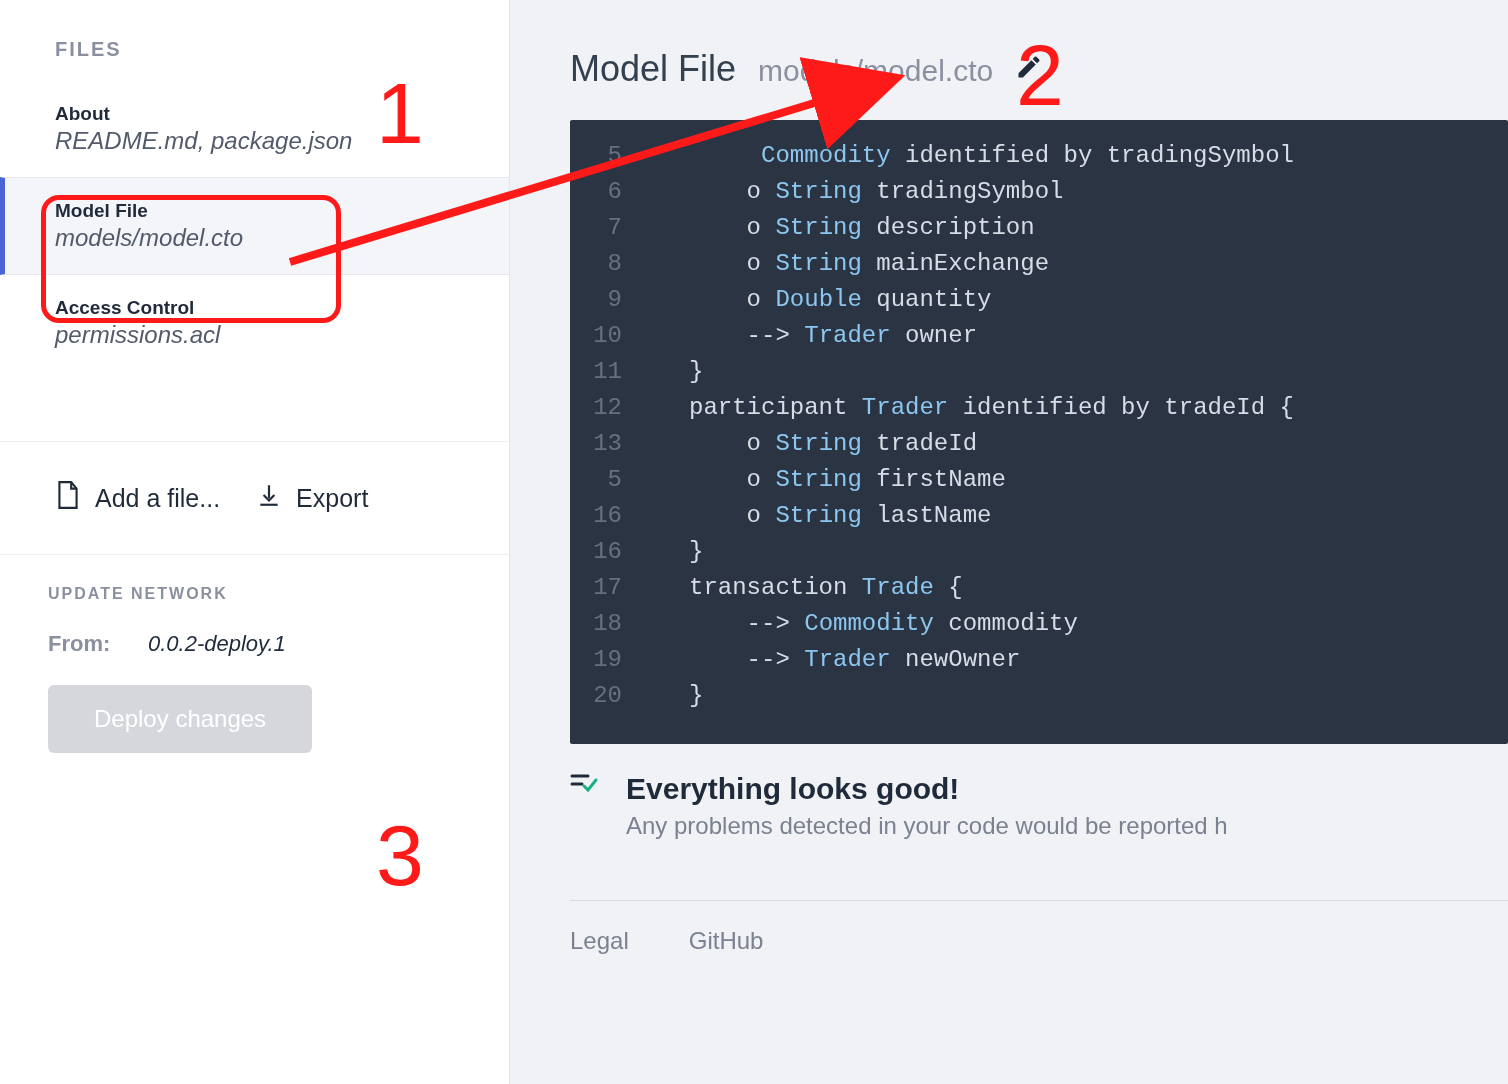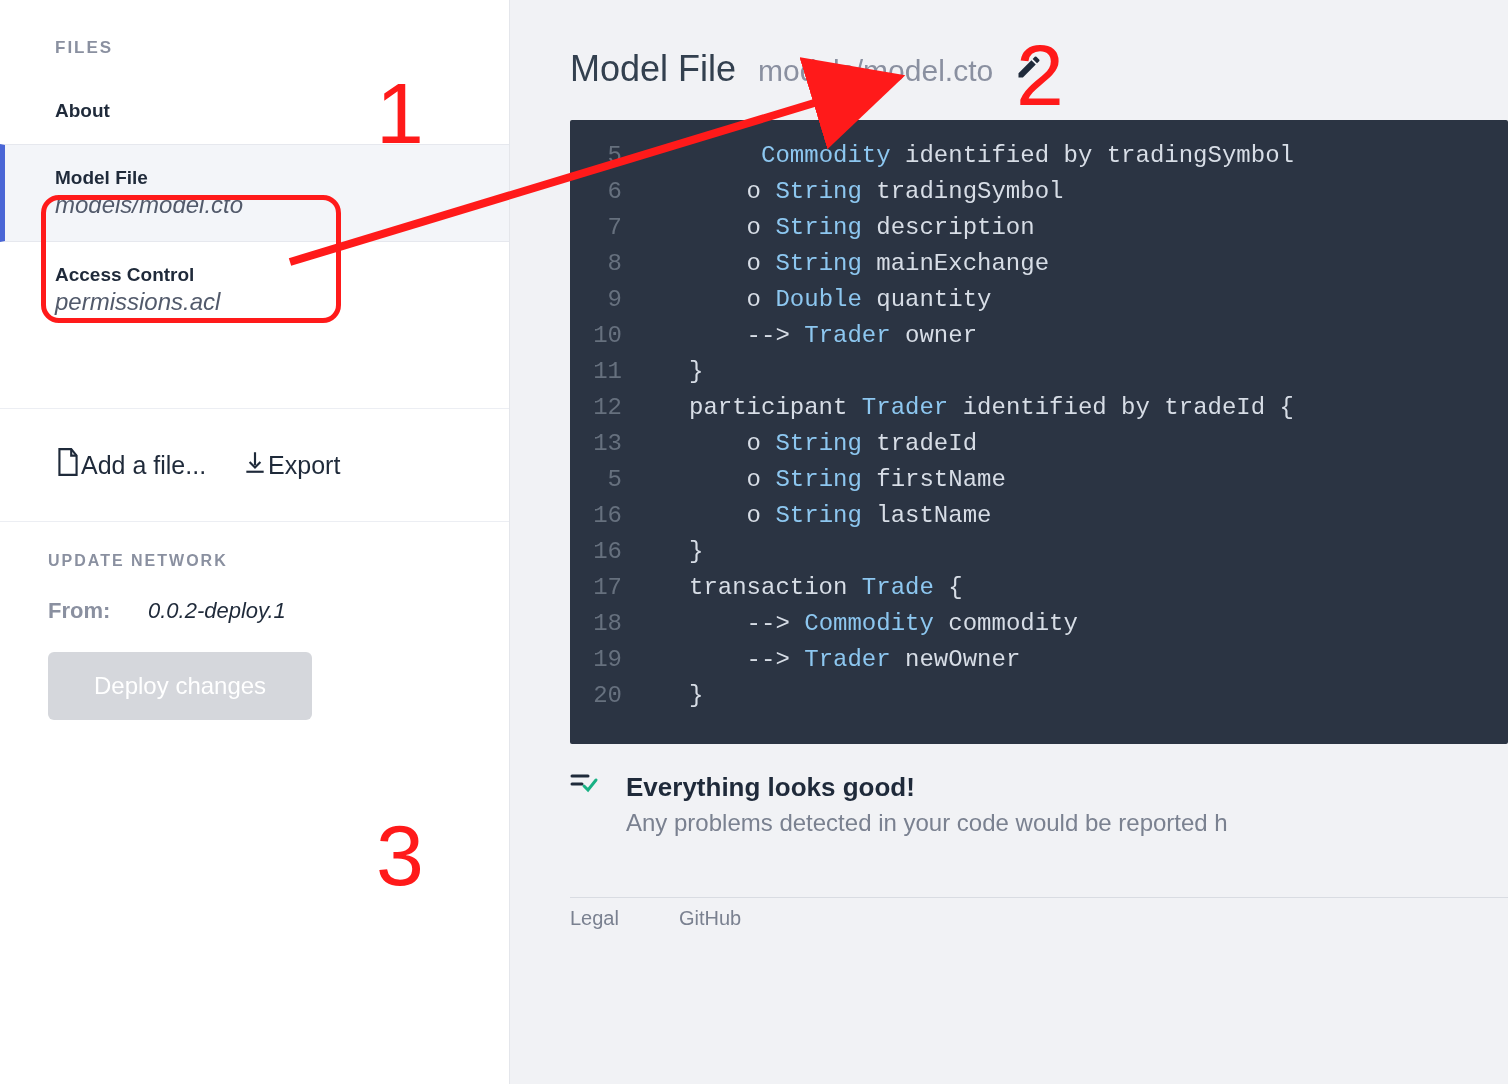--- a/index.html
+++ b/index.html
@@ -20,21 +20,21 @@
   
   .sidebar {
     width: 510px;
     background: #ffffff;
     border-right: 1px solid #e4e6eb;
     display: flex;
     flex-direction: column;
   }
   .files-title {
     padding: 38px 81px 20px 55px;
-    font-size: 17px;
+    font-size: 20px;
     letter-spacing: 2px;
     color: #8a90a0;
     font-weight: 700;
   }
   .file-item {
     padding: 22px 55px 22px 55px;
     cursor: pointer;
   }
   .file-item .fi-title {
     font-size: 19px;
@@ -62,20 +62,21 @@
     padding: 38px 55px;
     border-top: 1px solid #eceef3;
     border-bottom: 1px solid #eceef3;
     margin-top: 70px;
     font-size: 25px;
     color: #1f2a3a;
   }
   .act {
     display: flex;
     align-items: center;
+    gap: 14px;
     cursor: pointer;
     justify-content: space-between;
   }
   .act svg { width: 26px; height: 30px; }
 
   .update-section {
     padding: 30px 48px 0 48px;
   }
   .update-title {
     font-size: 16px;
@@ -159,35 +160,35 @@
   .type { color: #8dc7f0; }
 
   .status-row {
     display: flex;
     gap: 26px;
     align-items: flex-start;
     padding: 28px 0 0 60px;
   }
   .status-icon svg { width:30px; height:24px; }
   .status-text .st1 {
-    font-size: 26px;
+    font-size: 30px;
     font-weight: 700;
     color: #1f2a3a;
   }
   .status-text .st2 {
     font-size: 24px;
     color: #7a8190;
     margin-top: 6px;
   }
 
   .footer-links {
     margin: 60px 0 0 60px;
     border-top: 1px solid #d9dce2;
-    padding-top: 9px;
-    font-size: 20px;
+    padding-top: 26px;
+    font-size: 24px;
     color: #7a8190;
     display: flex;
     gap: 60px;
   }
   .footer-links span { cursor: pointer; }
 
   
   .anno {
     position: absolute;
     pointer-events: none;
@@ -216,20 +217,21 @@
 </head>
 <body>
 
 <div class="app">
 
   <aside class="sidebar">
     <div class="files-title">FILES</div>
 
     <div class="file-item">
       <div class="fi-title">About</div>
+      <div class="fi-path">README.md, package.json</div>
     </div>
 
     <div class="file-item selected">
       <div class="fi-title">Model File</div>
       <div class="fi-path">models/model.cto</div>
     </div>
 
     <div class="file-item">
       <div class="fi-title">Access Control</div>
       <div class="fi-path">permissions.acl</div>

